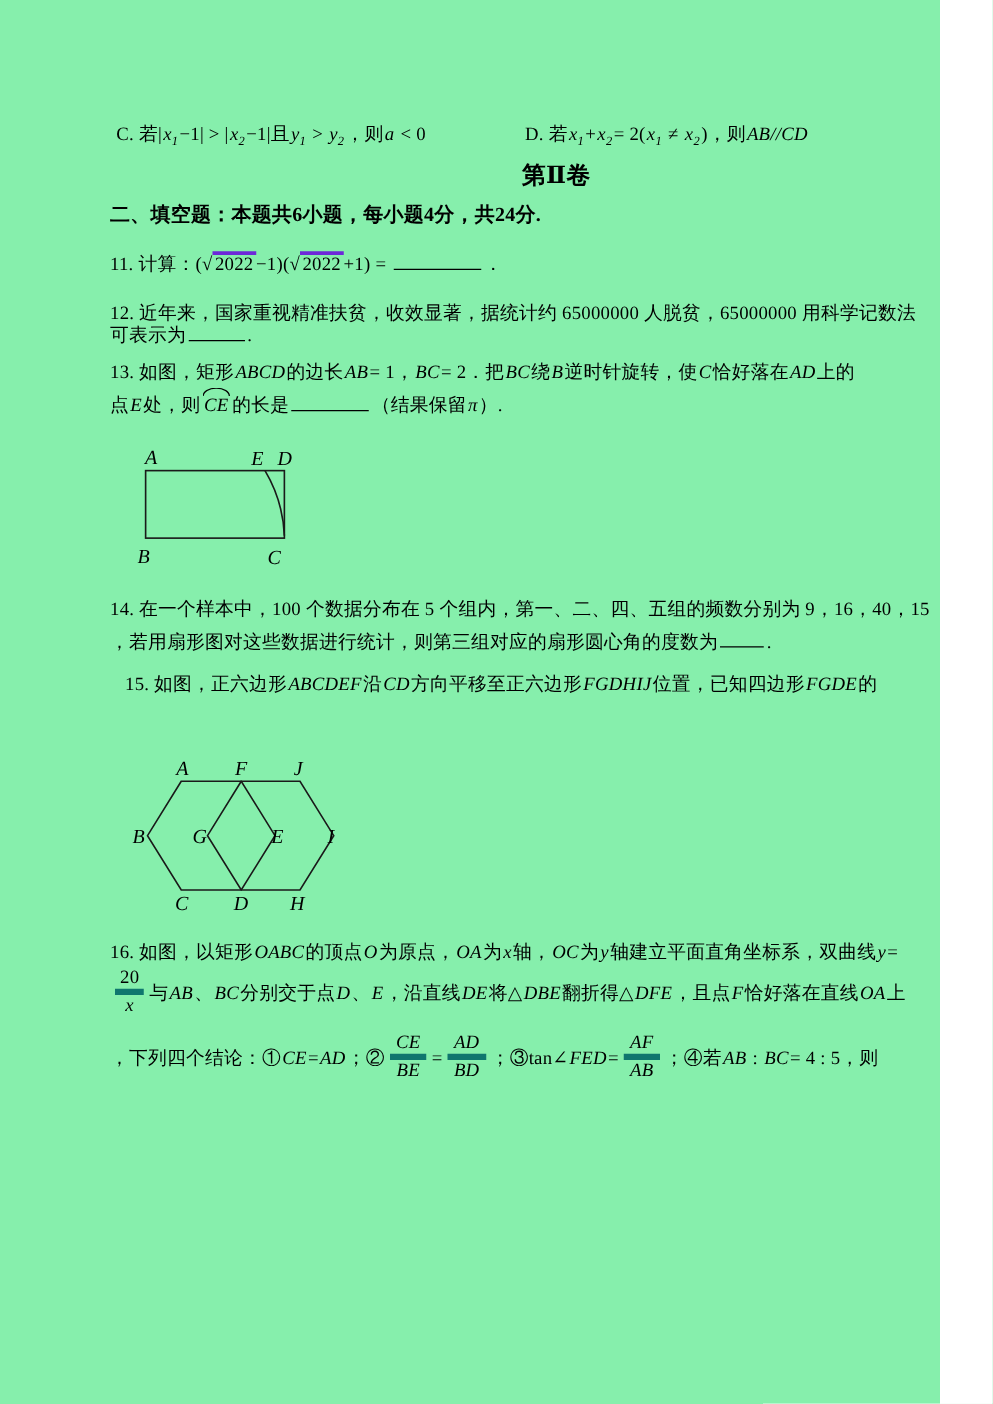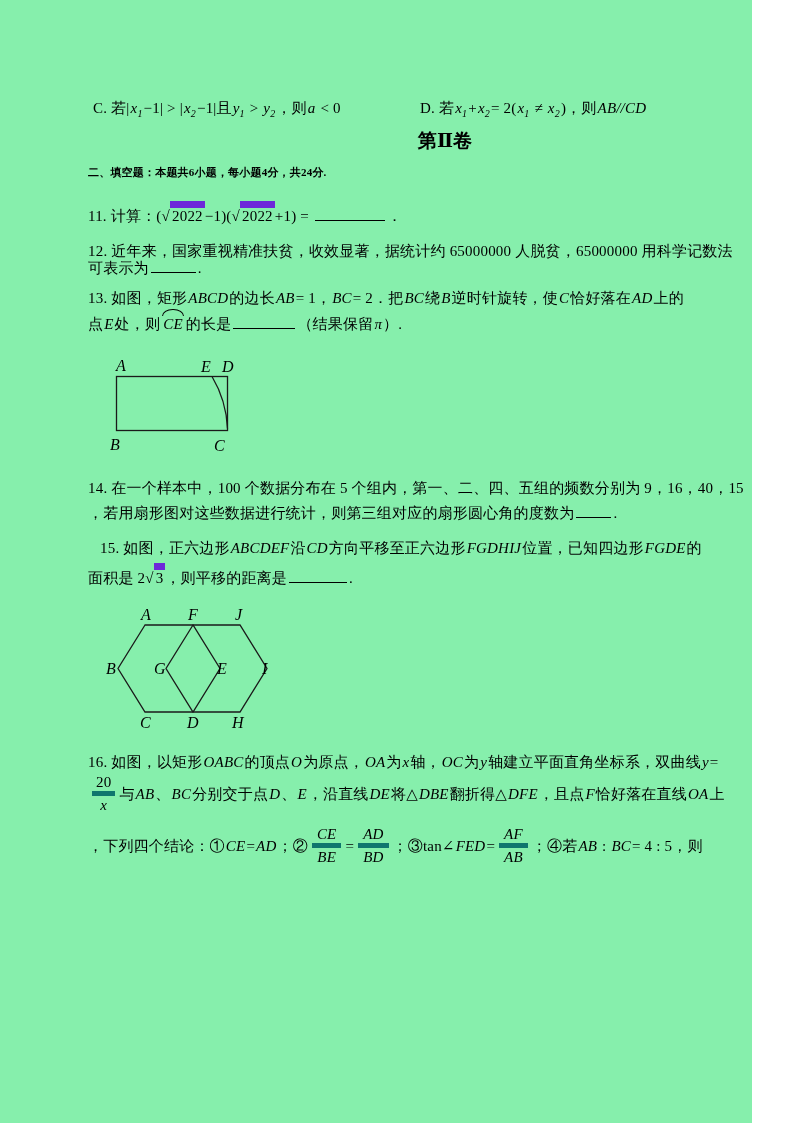--- a/index.html
+++ b/index.html
@@ -11,21 +11,21 @@
     position:absolute;font-size:15px;line-height:21px;white-space:nowrap;letter-spacing:0.2px;
   }
   .bold{font-weight:bold;}
   .center{left:0;width:794px;text-align:center;}
   
   .seg-txt{}
   .seg-i{font-style:italic;padding:0 1px;}
   sub.seg-sub{font-size:10px;font-style:italic;line-height:0;}
   .seg-sqrt{white-space:nowrap;display:inline-block;}
   .seg-sqrt .rad{display:inline-block;}
-  .seg-sqrt .radv{display:inline-block;border-top:7px solid #6d28d9;line-height:16px;padding:0 2px;}
+  .seg-sqrt .radv{display:inline-block;border-top:3px solid #6d28d9;line-height:16px;padding:0 2px;}
   .seg-frac{display:inline-block;vertical-align:middle;text-align:center;margin:0 4px;line-height:16px;position:relative;top:-2px;}
   .seg-frac .fn{display:block;border-bottom:5px solid #0f766e;padding:0 4px 1px;}
   .seg-frac .fd{display:block;padding-top:1px;}
   .seg-blank{display:inline-block;border-bottom:1px solid #000;height:14px;margin:0 2px;vertical-align:baseline;}
   .seg-arc{position:relative;display:inline-block;margin:0 2px;}
   .seg-arc .arct{position:absolute;top:-5px;left:0;width:100%;height:7px;border:1px solid #000;border-bottom:none;border-radius:50% 50% 0 0 / 100% 100% 0 0;box-sizing:border-box;}
   
   .fig{position:absolute;}
   .fig svg{display:block;}
   .fig text{font-size:16px;font-style:italic;fill:#000;font-family:"Liberation Serif","DejaVu Serif",serif;}
@@ -36,21 +36,21 @@
 
 <div class="page">
 
   <div class="tline" style="top:98px;left:0;width:794px;">
     <span style="position:absolute;left:93px;"><span class="seg-txt">C. 若|</span><span class="seg-i">x<sub class="seg-sub">1</sub></span><span class="seg-txt">−1| &gt; |</span><span class="seg-i">x<sub class="seg-sub">2</sub></span><span class="seg-txt">−1|且</span><span class="seg-i">y<sub class="seg-sub">1</sub></span><span class="seg-txt"> &gt; </span><span class="seg-i">y<sub class="seg-sub">2</sub></span><span class="seg-txt">，则</span><span class="seg-i">a</span><span class="seg-txt"> &lt; 0</span></span>
     <span style="position:absolute;left:420px;"><span class="seg-txt">D. 若</span><span class="seg-i">x<sub class="seg-sub">1</sub></span><span class="seg-txt">+</span><span class="seg-i">x<sub class="seg-sub">2</sub></span><span class="seg-txt">= 2(</span><span class="seg-i">x<sub class="seg-sub">1</sub></span><span class="seg-txt"> ≠ </span><span class="seg-i">x<sub class="seg-sub">2</sub></span><span class="seg-txt">)，则</span><span class="seg-i">AB//CD</span></span>
   </div>
 
   <div class="tline bold center" style="top:130px;font-size:19px;padding-left:48px;">第Ⅱ卷</div>
 
-  <div class="tline bold" style="top:162px;left:88px;font-size:11px;">二、填空题：本题共6小题，每小题4分，共24分.</div>
+  <div class="tline bold" style="top:162px;left:88px;font-size:16px;">二、填空题：本题共6小题，每小题4分，共24分.</div>
 
   <div class="tline" style="top:201px;left:88px;"><span class="seg-txt">11. 计算：</span><span class="seg-txt">(</span><span class="seg-sqrt"><span class="rad">√</span><span class="radv">2022</span></span><span class="seg-txt">−1)(</span><span class="seg-sqrt"><span class="rad">√</span><span class="radv">2022</span></span><span class="seg-txt">+1) = </span><span class="seg-blank" style="width: 70px;"></span><span class="seg-txt">．</span></div>
 
   <div class="tline" style="top:241px;left:88px;"><span class="seg-txt">12. 近年来，国家重视精准扶贫，收效显著，据统计约 65000000 人脱贫，65000000 用科学记数法</span></div>
   <div class="tline" style="top:258px;left:88px;"><span class="seg-txt">可表示为</span><span class="seg-blank" style="width: 45px;"></span><span class="seg-txt">.</span></div>
 
   <div class="tline" style="top:288px;left:88px;"><span class="seg-txt">13. 如图，矩形</span><span class="seg-i">ABCD</span><span class="seg-txt">的边长</span><span class="seg-i">AB</span><span class="seg-txt">= 1，</span><span class="seg-i">BC</span><span class="seg-txt">= 2．把</span><span class="seg-i">BC</span><span class="seg-txt">绕</span><span class="seg-i">B</span><span class="seg-txt">逆时针旋转，使</span><span class="seg-i">C</span><span class="seg-txt">恰好落在</span><span class="seg-i">AD</span><span class="seg-txt">上的</span></div>
   <div class="tline" style="top:314px;left:88px;"><span class="seg-txt">点</span><span class="seg-i">E</span><span class="seg-txt">处，则</span><span class="seg-arc"><span class="arct"></span><span class="seg-i">CE</span></span><span class="seg-txt">的长是</span><span class="seg-blank" style="width: 62px;"></span><span class="seg-txt">（结果保留</span><span class="seg-i">π</span><span class="seg-txt">）.</span></div>
 
   <div class="fig" style="left:100px;top:353px;">
@@ -62,21 +62,20 @@
       <text x="122" y="19">D</text>
       <text x="10" y="97">B</text>
       <text x="114" y="98">C</text>
     </svg>
   </div>
 
   <div class="tline" style="top:478px;left:88px;"><span class="seg-txt">14. 在一个样本中，100 个数据分布在 5 个组内，第一、二、四、五组的频数分别为 9，16，40，15</span></div>
   <div class="tline" style="top:503px;left:88px;"><span class="seg-txt">，若用扇形图对这些数据进行统计，则第三组对应的扇形圆心角的度数为</span><span class="seg-blank" style="width: 35px;"></span><span class="seg-txt">.</span></div>
 
   <div class="tline" style="top:538px;left:100px;"><span class="seg-txt">15. 如图，正六边形</span><span class="seg-i">ABCDEF</span><span class="seg-txt">沿</span><span class="seg-i">CD</span><span class="seg-txt">方向平移至正六边形</span><span class="seg-i">FGDHIJ</span><span class="seg-txt">位置，已知四边形</span><span class="seg-i">FGDE</span><span class="seg-txt">的</span></div>
-  <div class="tline" style="top:563px;left:88px;"><span class="seg-txt">面积是 2</span><span class="seg-sqrt"><span class="rad">√</span><span class="radv">3</span></span><span class="seg-txt">，则平移的距离是</span><span class="seg-blank" style="width: 58px;"></span><span class="seg-txt">.</span></div>
 
   <div class="fig" style="left:100px;top:600px;">
     <svg width="185" height="134" viewBox="0 0 185 134">
       <polygon class="shape" points="45,25 18,68.5 45,112 93,112 120,68.5 93,25"></polygon>
       <polygon class="shape" points="93,25 66,68.5 93,112 140,112 167,68.5 140,25"></polygon>
       <text x="41" y="20">A</text>
       <text x="88" y="20">F</text>
       <text x="135" y="20">J</text>
       <text x="6" y="74">B</text>
       <text x="54" y="74">G</text>

